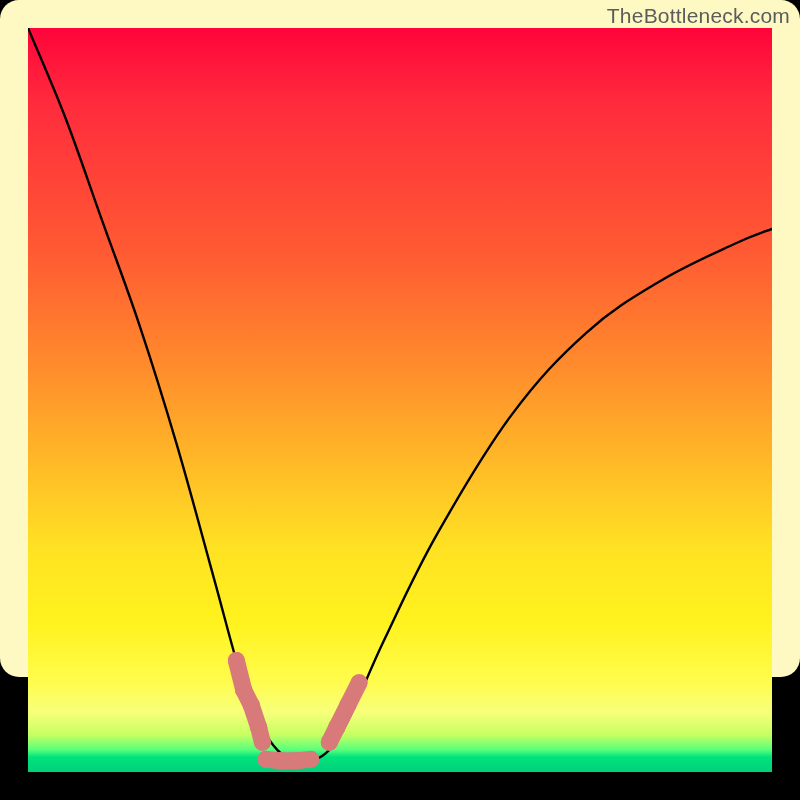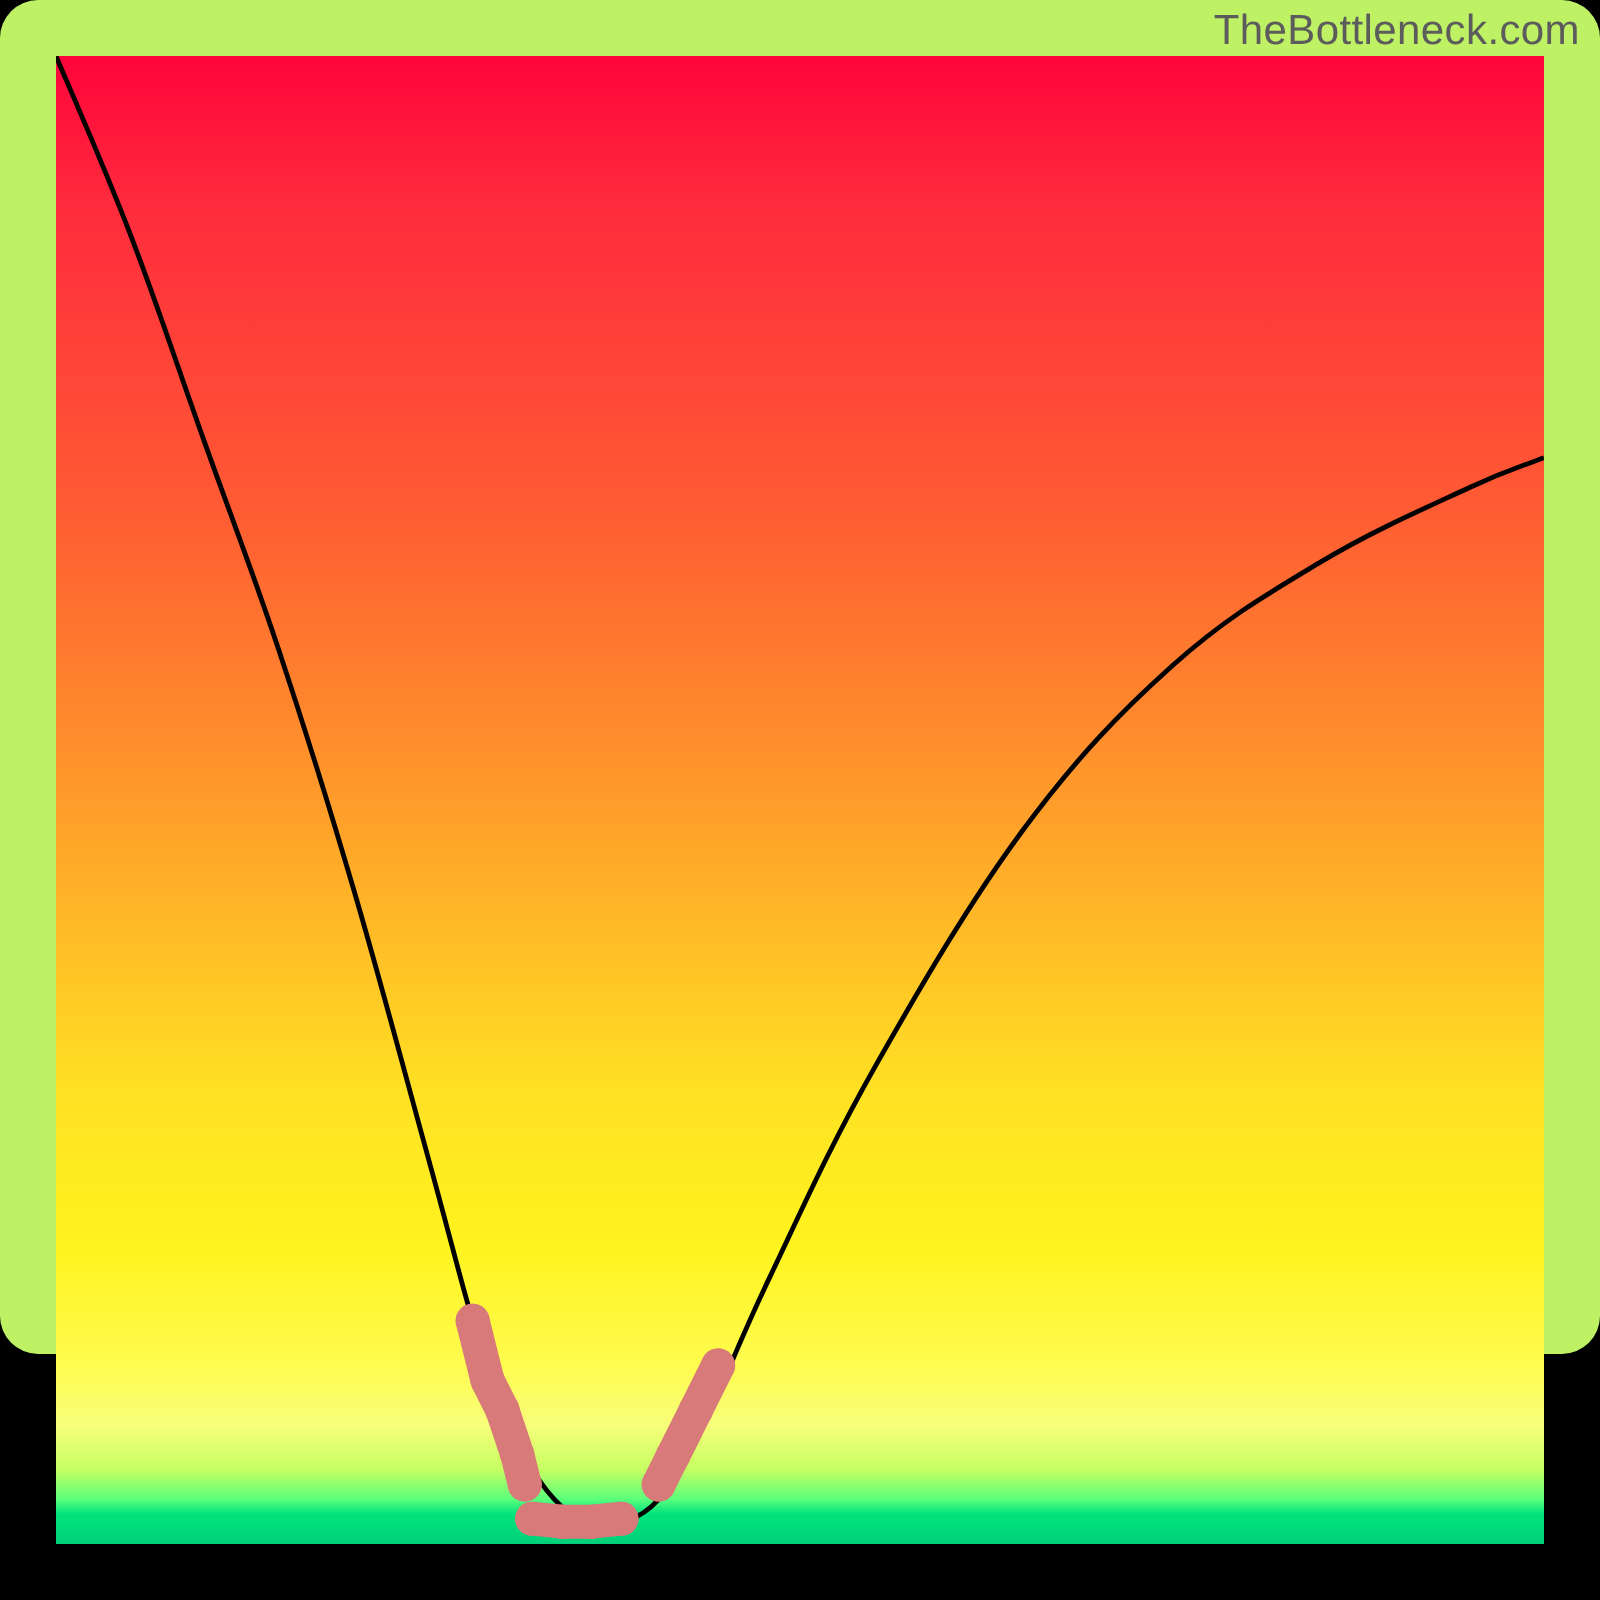--- a/index.html
+++ b/index.html
@@ -8,21 +8,21 @@
     width: 800px;
     height: 800px;
     overflow: hidden;
     background: #000;
     font-family: Arial, Helvetica, sans-serif;
   }
   .frame {
     position: relative;
     width: 800px;
     height: 677px;
-    background: #bef264;
+    background: #fef9c3;
     border-radius: 19px;
   }
   .plot-area {
     position: absolute;
     left: 28px;
     top: 28px;
     width: 744px;
     height: 744px;
     
     background: linear-gradient(

